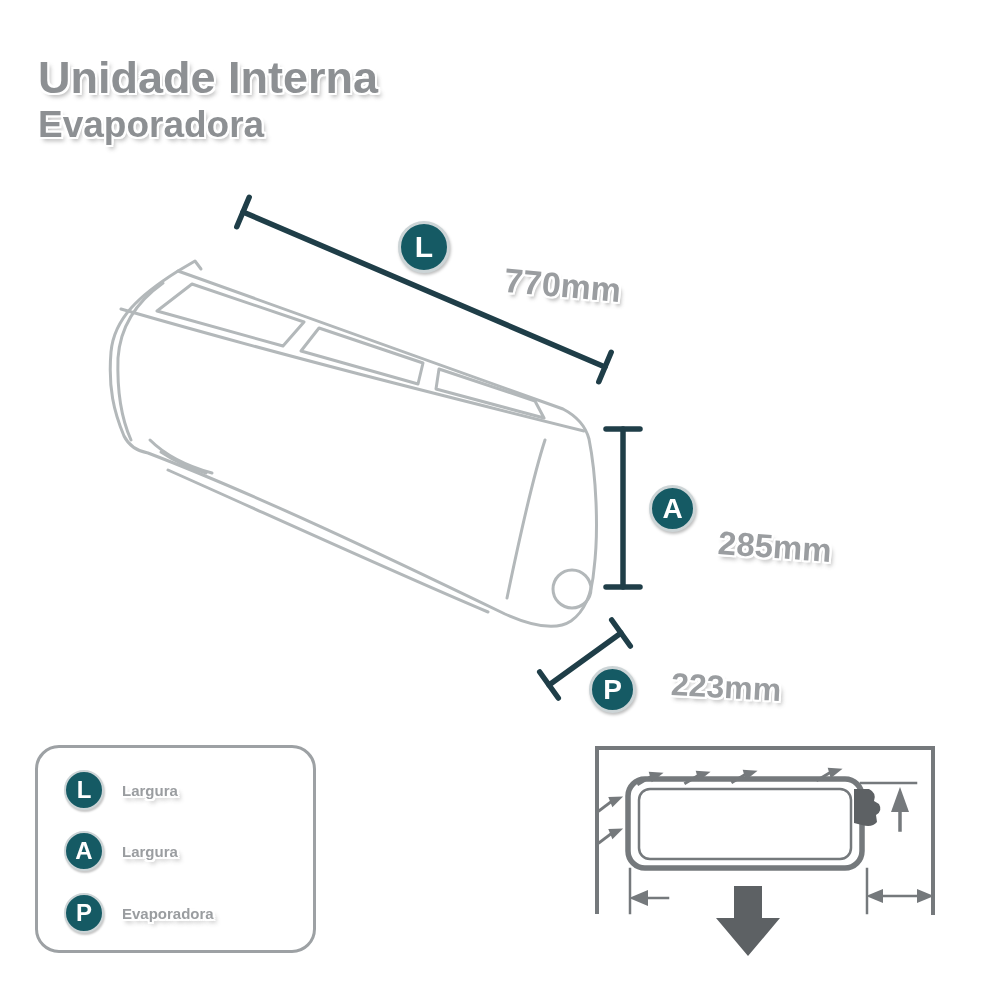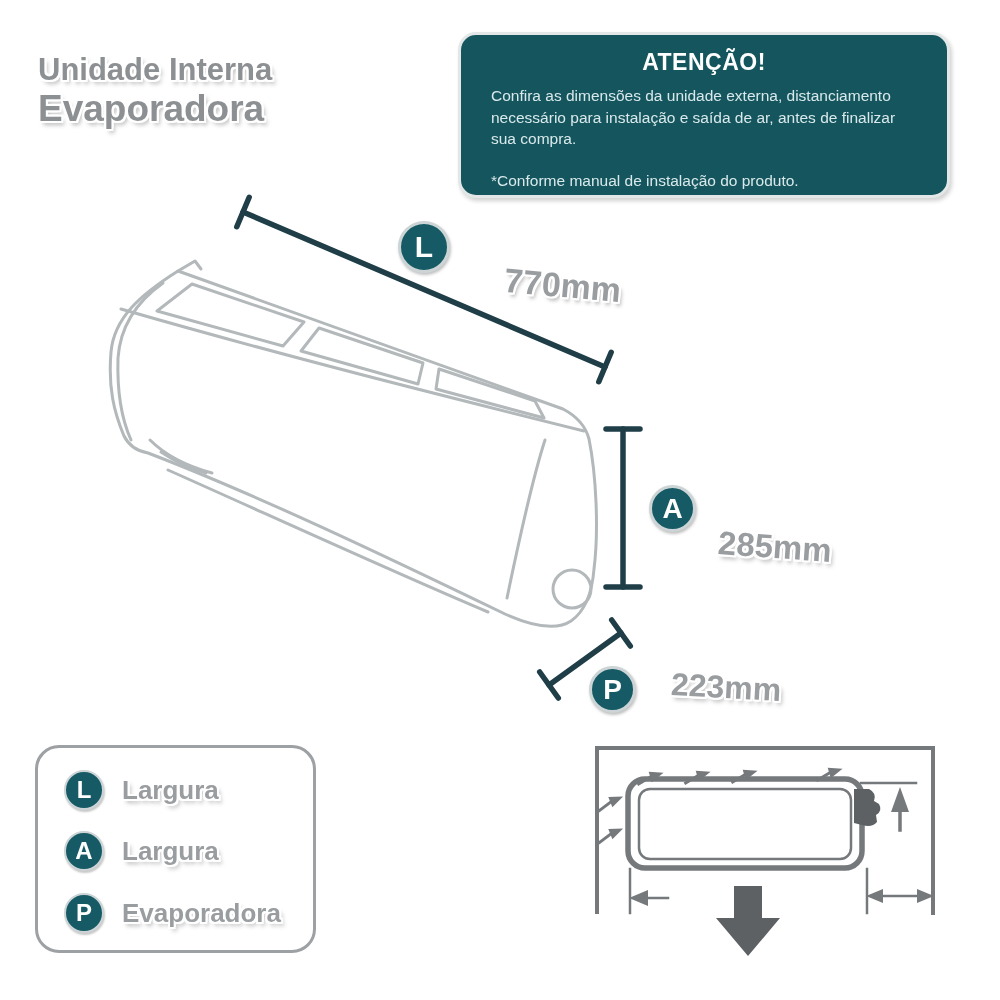--- a/index.html
+++ b/index.html
@@ -10,21 +10,21 @@
   
   .embossed{
     font-weight:bold;color:var(--value-gray,#9a9da0);
     text-shadow:-2px -2px 0 #fff,2px -2px 0 #fff,-2px 2px 0 #fff,2px 2px 0 #fff,
                  0 2px 0 #fff,0 -2px 0 #fff,2px 0 0 #fff,-2px 0 0 #fff,
                  3px 4px 4px rgba(70,70,70,.38);
     white-space:nowrap;
   }
 
   .title-block{position:absolute;left:38px;top:52px;}
-  .title-line1{font-size:31px;letter-spacing:0px;color:var(--title-gray,#8d9093);}
+  .title-line1{font-size:45px;letter-spacing:0px;color:var(--title-gray,#8d9093);}
   .title-line2{font-size:37px;margin-top:0;color:var(--title-gray,#8d9093);}
 
   .attention{
     position:absolute;left:458px;top:32px;width:492px;height:166px;
     box-sizing:border-box;background:var(--teal,#15565e);
     border:3px solid #e4e7e7;border-radius:18px;
     padding:12px 30px 12px 30px;
     box-shadow:2px 3px 4px rgba(0,0,0,.18);
   }
   .attention h2{
@@ -62,21 +62,21 @@
   }
   .legend-row{position:absolute;left:26px;height:40px;display:flex;align-items:center;gap:18px;}
   .legend-row.r0{top:22px;} .legend-row.r1{top:83px;} .legend-row.r2{top:145px;}
   .legend-badge{
     width:40px;height:40px;border-radius:50%;
     background:var(--badge-teal,#155a64);border:2.5px solid #ccd4d6;box-sizing:border-box;
     display:flex;align-items:center;justify-content:center;
     color:#fff;font-weight:bold;font-size:24px;flex:0 0 auto;
     box-shadow:1px 2px 2px rgba(0,0,0,.22);
   }
-  .legend-label{font-size:26px;}
+  .legend-label{font-size:15px;}
 
   
   svg.art{position:absolute;left:0;top:0;width:1000px;height:1000px;}
   .stroke-draw{stroke:var(--draw-gray,#b3b8ba);fill:none;stroke-width:3;stroke-linecap:round;stroke-linejoin:round;}
   .fill-white{fill:#ffffff;}
   .stroke-dim{stroke:var(--dim-line,#1f3e48);fill:none;stroke-width:5.5;stroke-linecap:round;}
   .stroke-diag{stroke:var(--diagram-gray,#75797c);fill:none;stroke-linecap:square;}
   .fill-diag{fill:var(--diagram-gray,#75797c);stroke:none;}
   .fill-dark{fill:var(--arrow-dark,#5d6164);stroke:none;}
 </style>
@@ -181,25 +181,20 @@
         </g>
       </g>
     </g>
   </svg>
 
   <div class="title-block">
     <div class="embossed title-line1">Unidade Interna</div>
     <div class="embossed title-line2">Evaporadora</div>
   </div>
 
-  <div class="attention">
-    <h2>ATENÇÃO!</h2>
-    <p>Confira as dimensões da unidade externa, distanciamento necessário para instalação e saída de ar, antes de finalizar sua compra.</p>
-    <p class="note">*Conforme manual de instalação do produto.</p>
-  </div>
 
   <div class="badge badge-L">
     <span>L</span>
   </div>
   <div class="embossed dim-value value-L">770mm</div>
 
   <div class="badge badge-A">
     <span>A</span>
   </div>
   <div class="embossed dim-value value-A">285mm</div>

